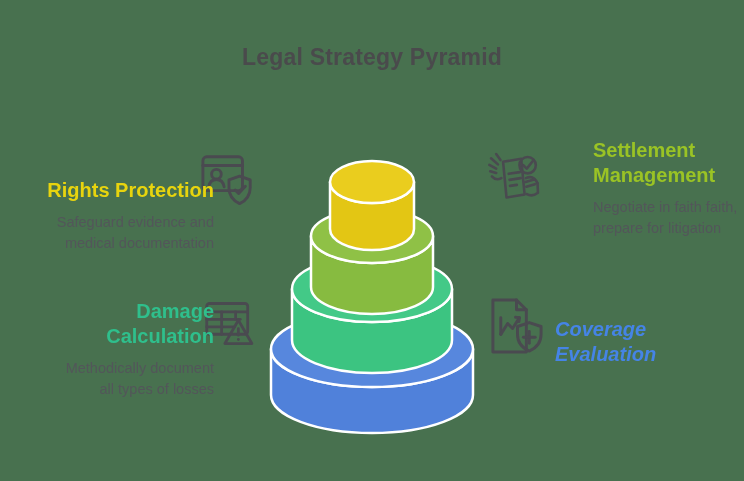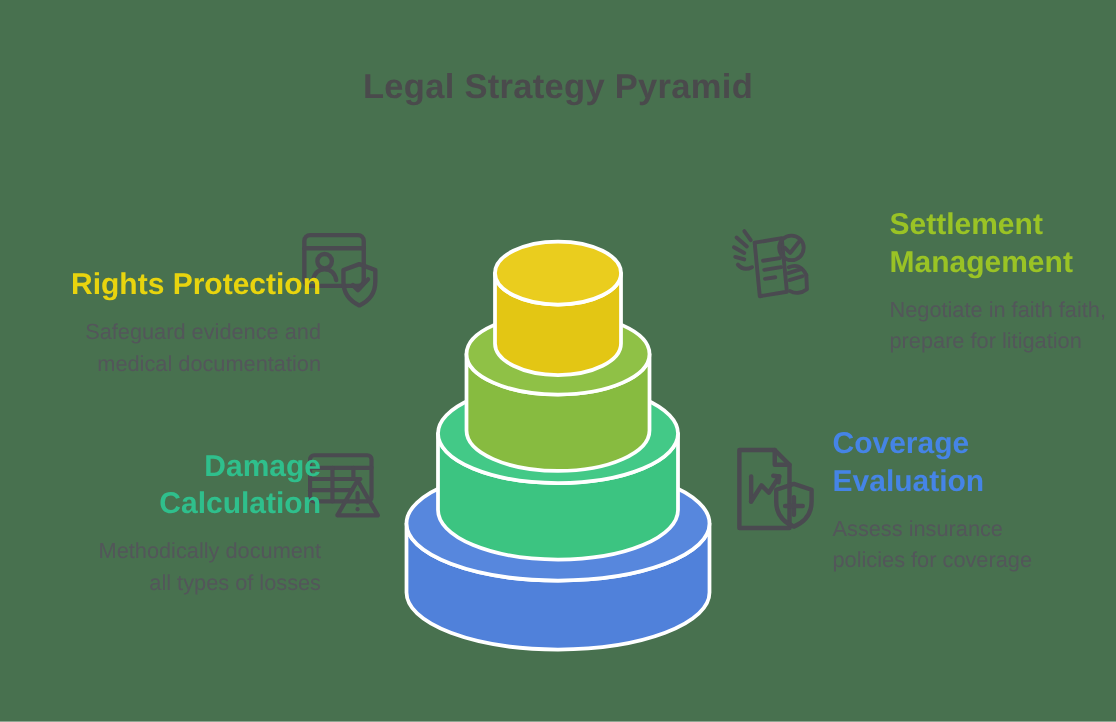--- a/index.html
+++ b/index.html
@@ -136,20 +136,18 @@
       <path d="M5,4 L29,4 L39,14 L39,57 L5,57 Z"></path>
       <path d="M29,4 L29,14 L39,14"></path>
       <path d="M13,22 L13,39"></path>
       <path d="M13,39 L20,28 L25,33 L32,22"></path>
       <path d="M28,21.5 L32,22 L31.5,26"></path>
       <path class="masked" d="M42,27 L54,31 L54,39 C54,48 49,53 42,56 C35,53 30,48 30,39 L30,31 Z" fill="#48714F"></path>
       <path d="M42,36 L42,48"></path>
       <path d="M36,42 L48,42"></path>
     </svg>
   </div>
-  <div class="section align-left" style="left:555px;top:284px;width:185px;">
+  <div class="section align-left" style="left:555px;top:317px;width:185px;font-style:italic;">
     <div class="heading" style="color: rgb(69, 132, 230);">Coverage
 Evaluation</div>
-    <div class="desc" style="color: rgb(83, 86, 90);">Assess insurance
-policies for coverage</div>
   </div>
 
 </div>
 
 </body></html>

